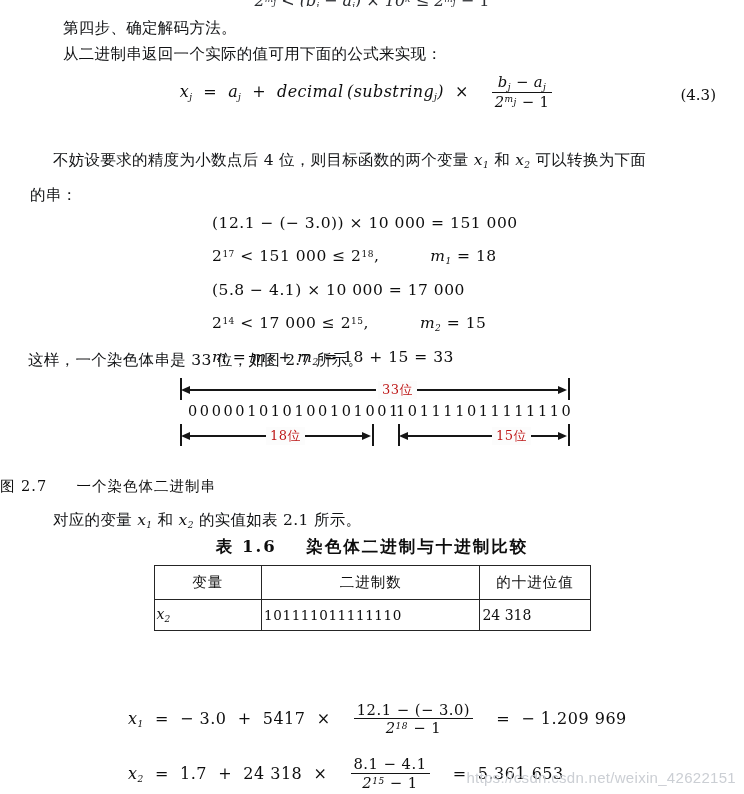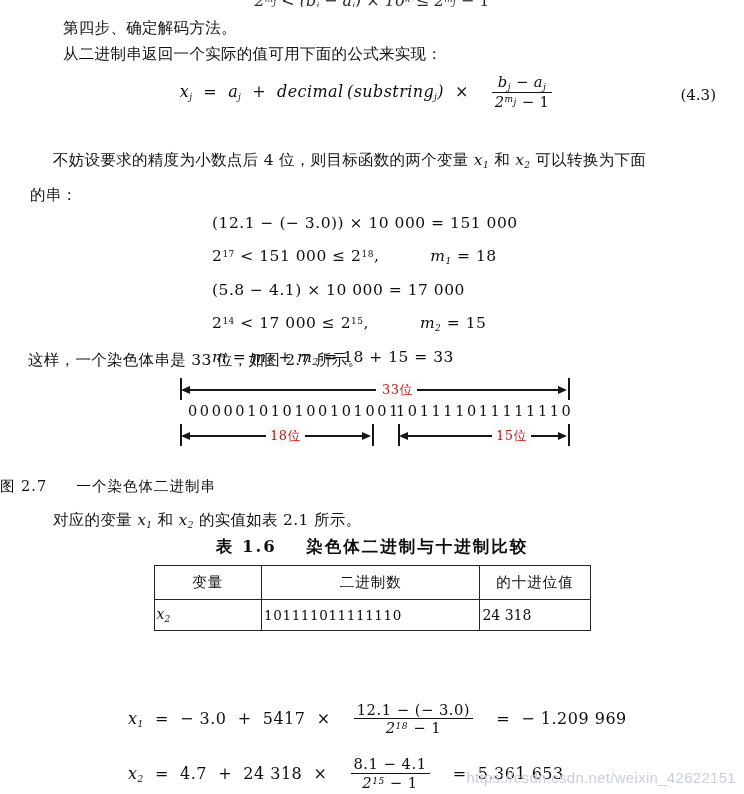--- a/index.html
+++ b/index.html
@@ -250,21 +250,21 @@
         <span class="num up">12.1 − (− 3.0)</span>
         <span class="den">2<sup>18</sup> <span class="up">− 1</span></span>
       </span>
       <span class="up">&nbsp;=&nbsp;</span>
       <span class="up">− 1.209 969</span>
     </div>
 
     <div class="beq math">
       <span>x<sub>2</sub></span>
       <span class="up">&nbsp;=&nbsp;</span>
-      <span class="up">4.7</span>
+      <span class="up">1.7</span>
       <span class="up">&nbsp;+&nbsp;</span>
       <span class="up">24 318</span>
       <span class="up">&nbsp;×&nbsp;</span>
       <span class="frac">
         <span class="num up">8.1 − 4.1</span>
         <span class="den">2<sup>15</sup> <span class="up">− 1</span></span>
       </span>
       <span class="up">&nbsp;=&nbsp;</span>
       <span class="up">5.361 653</span>
     </div>

